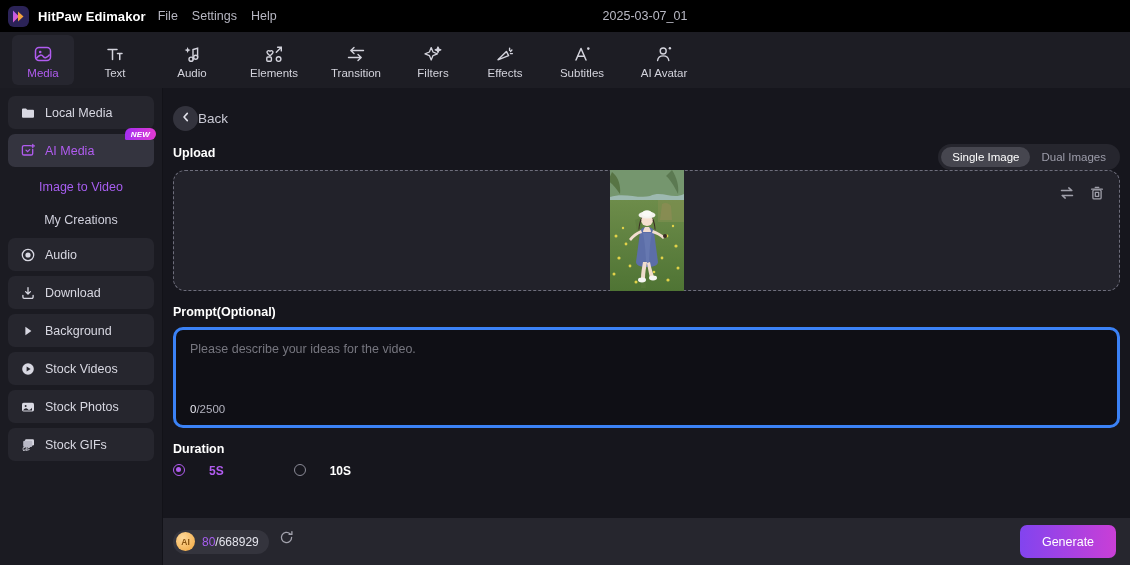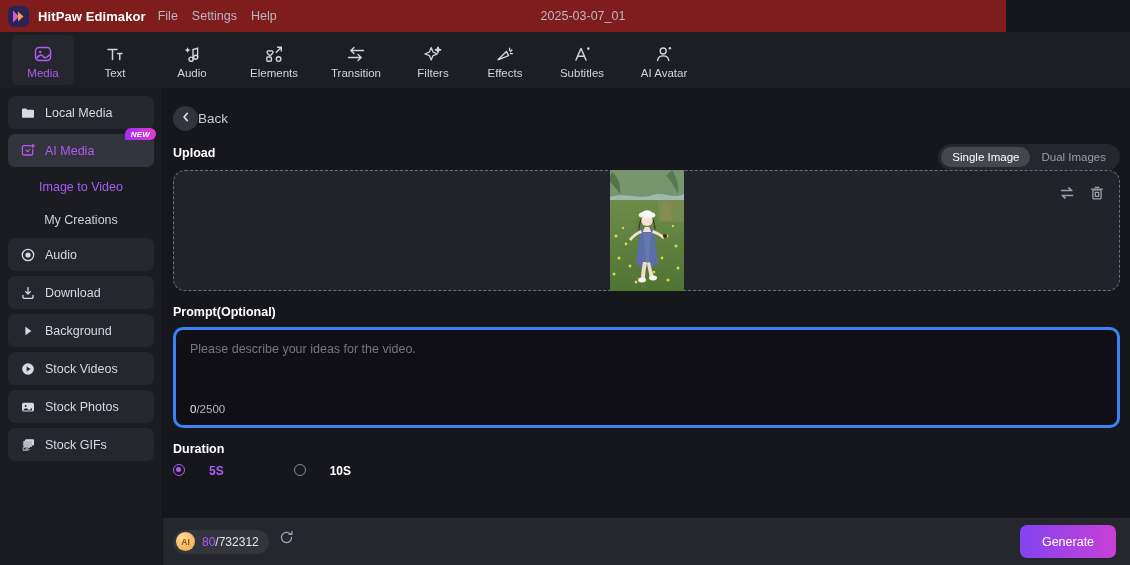--- a/index.html
+++ b/index.html
@@ -12,22 +12,22 @@
   #app {
     position: relative;
     width: 1130px; height: 565px;
     background: #16161d;
     color: #e8e8ee;
   }
 
   
   .titlebar {
     position: absolute; top: 0; left: 0;
-    width: 1006px; height: 32px;
-    background: #7f1d1d;
+    width: 1130px; height: 32px;
+    background: #000000;
     display: flex; align-items: center;
     padding-left: 8px;
   }
   .logo {
     width: 21px; height: 21px; border-radius: 6px;
     background: #2b2357;
     display: flex; align-items: center; justify-content: center;
     flex: none;
   }
   .logo svg { display: block; }
@@ -559,21 +559,21 @@
         <span class="dot"></span>
         <span class="rlabel">10S</span>
       </div>
     </div>
   </div>
 
   <div class="bottombar">
     <div style="display:flex;align-items:flex-start;">
       <div class="credits">
         <span class="coin">AI</span>
-        <span class="credit-text"><span class="used">80</span><span>/732312</span></span>
+        <span class="credit-text"><span class="used">80</span><span>/668929</span></span>
       </div>
       <span class="refresh">
         <svg width="15" height="15" viewBox="0 0 15 15" fill="none" stroke="#c2c2cd" stroke-width="1.3" stroke-linecap="round">
           <path d="M12.6 7.5a5.1 5.1 0 1 1-1.6-3.7"></path>
           <path d="M12.9 1.6v2.8h-2.8"></path>
         </svg>
       </span>
     </div>
     <button class="generate">Generate</button>
   </div>

